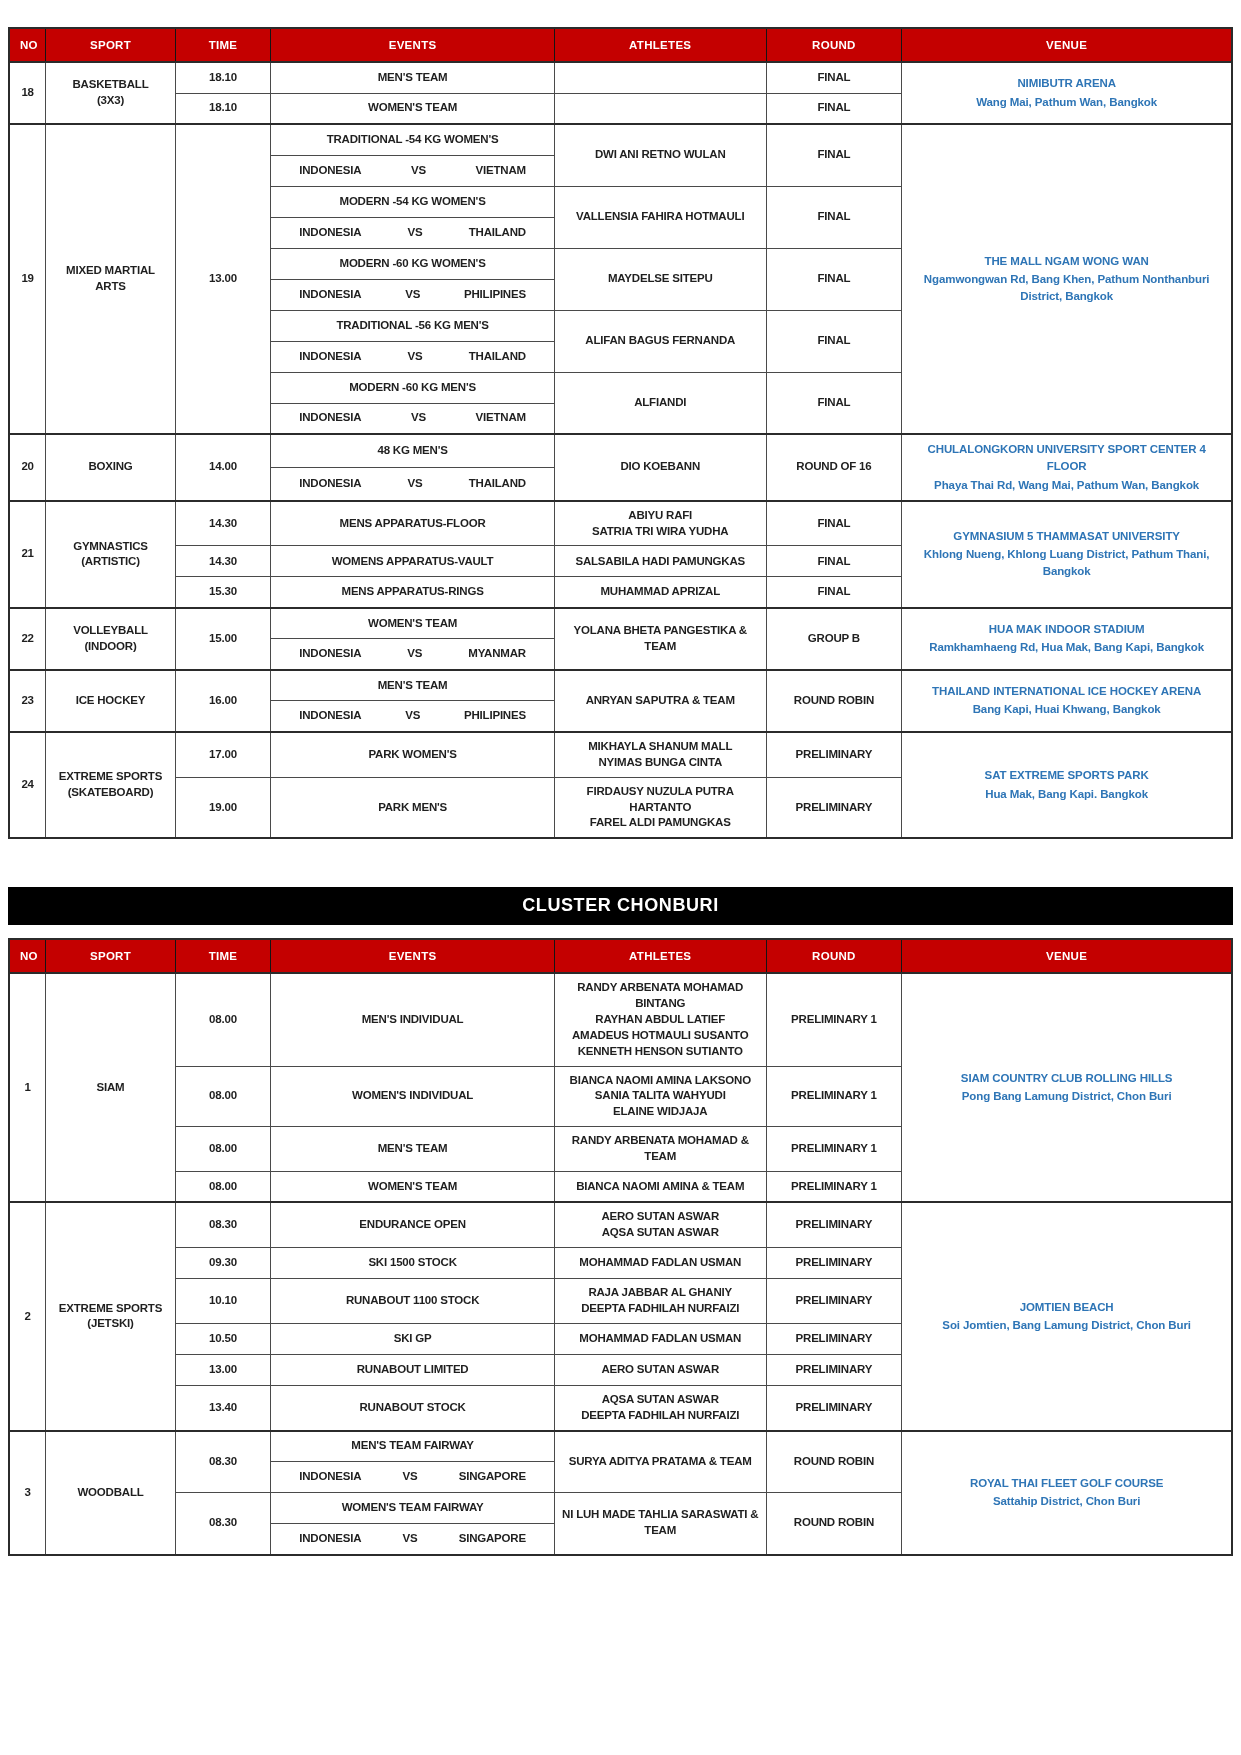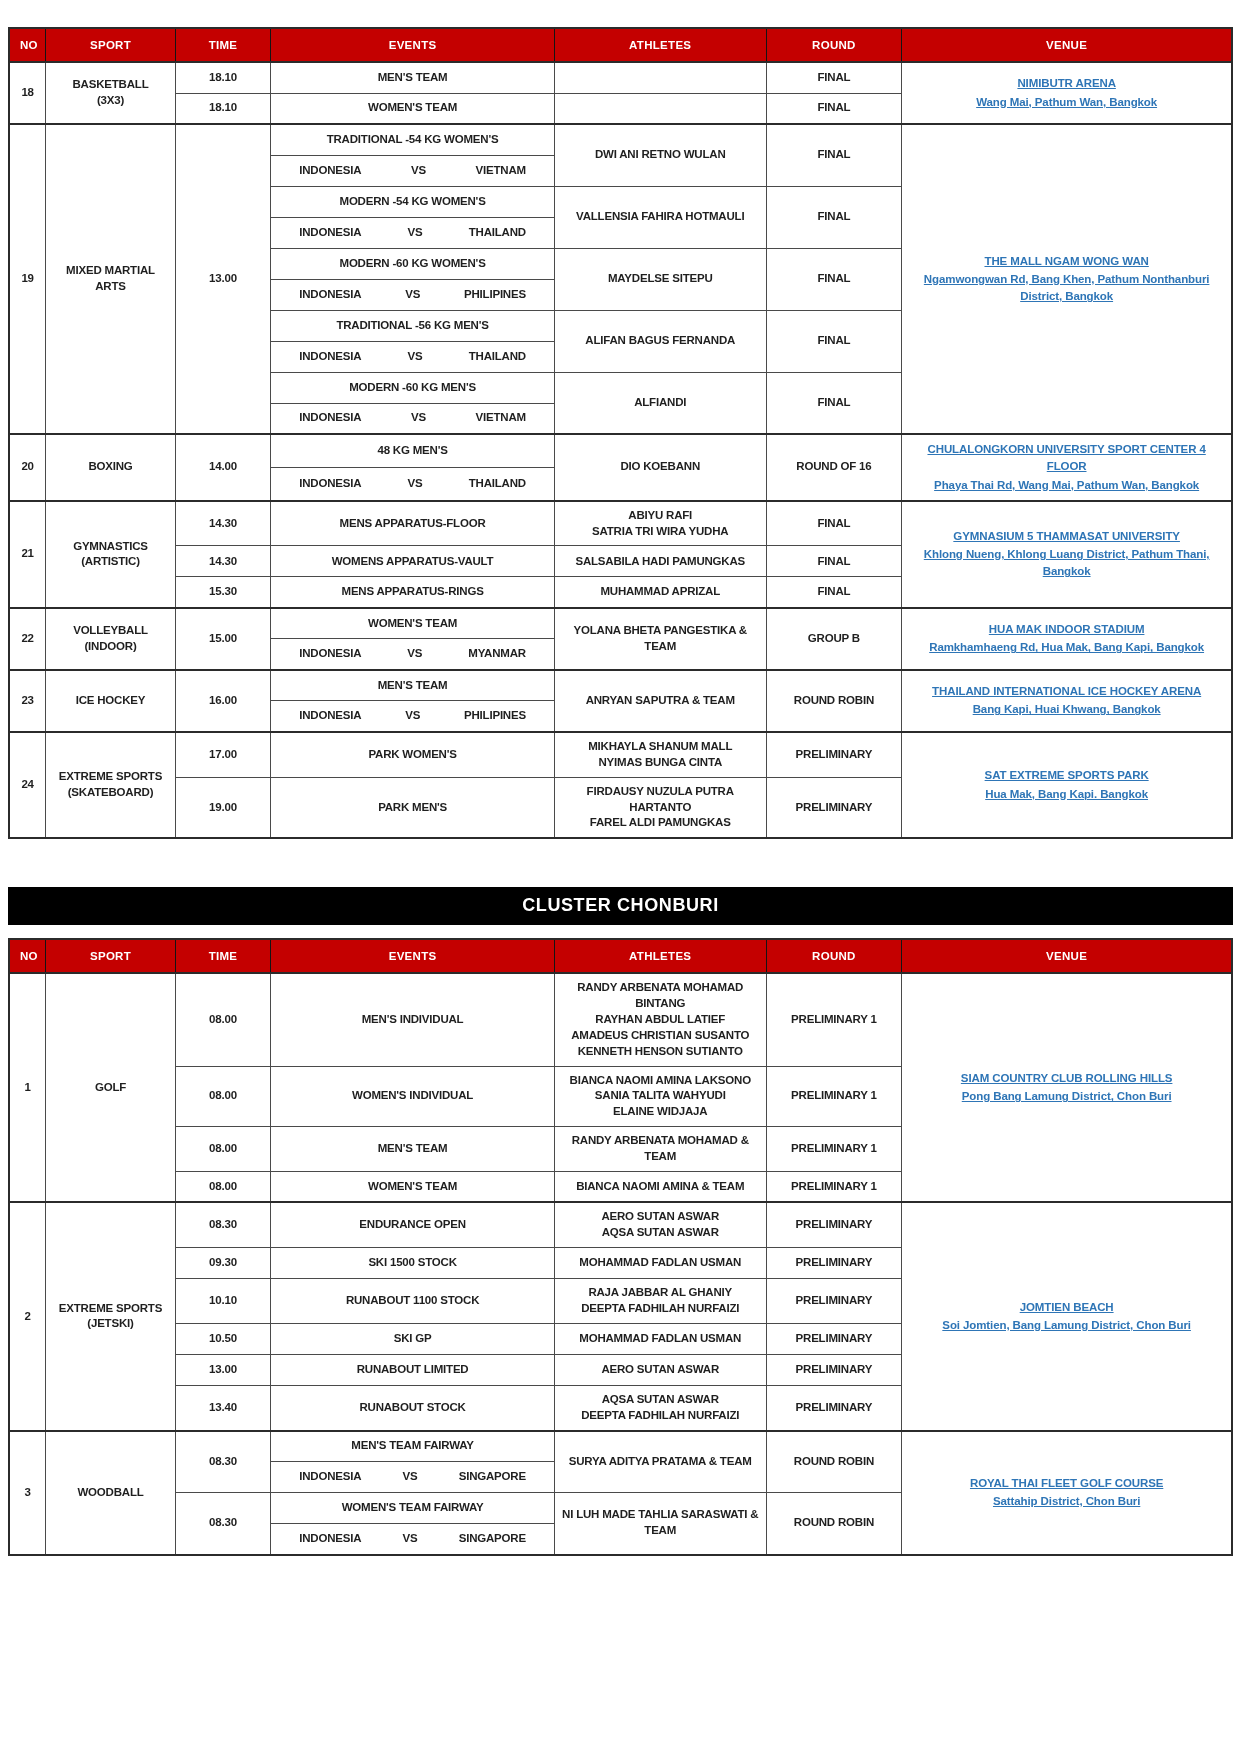--- a/index.html
+++ b/index.html
@@ -23,21 +23,21 @@
     overflow:hidden;
   }
   table.sched tr{height:31px;}
   table.sched tr.group-start td{border-top:2.5px solid #2b2b2b;}
   table.sched thead tr{height:34px;}
   .sport-line{display:block;}
   .athlete-line{display:block;}
   .c-athletes{padding:8px 6px;}
   .vs-wrap{display:flex;justify-content:space-between;align-items:center;padding:0 24px;}
   .venue-name,.venue-addr{
-    display:block;color:#2E75B6;text-decoration:underline;cursor:pointer;
+    display:block;color:#2E75B6;cursor:pointer;
     line-height:1.5;letter-spacing:-0.1px;
   }
   .venue-name{margin-bottom:1px;}
   .section-bar{
     background:#000000;color:#ffffff;text-align:center;font-size:18px;font-weight:700;
     letter-spacing:0.6px;padding:8px 0 9px 0;margin:48px 0 13px 0;
   }
 </style>
 </head>
 <body>
@@ -337,28 +337,28 @@
           <th>EVENTS</th>
           <th>ATHLETES</th>
           <th>ROUND</th>
           <th>VENUE</th>
         </tr>
       </thead>
       <tbody>
         <tr class="group-start">
           <td class="c-no" rowspan="4"><span>1</span></td>
           <td class="c-sport" rowspan="4">
-            <span class="sport-line">GOLF</span>
+            <span class="sport-line">SIAM</span>
           </td>
           <td class="c-time"><span>08.00</span></td>
           <td class="c-event"><span>MEN'S INDIVIDUAL</span></td>
           <td class="c-athletes">
             <div class="athlete-line">RANDY ARBENATA MOHAMAD BINTANG</div>
             <div class="athlete-line">RAYHAN ABDUL LATIEF</div>
-            <div class="athlete-line">AMADEUS CHRISTIAN SUSANTO</div>
+            <div class="athlete-line">AMADEUS HOTMAULI SUSANTO</div>
             <div class="athlete-line">KENNETH HENSON SUTIANTO</div>
           </td>
           <td class="c-round"><span>PRELIMINARY 1</span></td>
           <td class="c-venue" rowspan="4">
             <span class="venue-name">SIAM COUNTRY CLUB ROLLING HILLS</span>
             <span class="venue-addr">Pong Bang Lamung District, Chon Buri</span>
           </td>
         </tr>
         <tr>
           <td class="c-time"><span>08.00</span></td>

